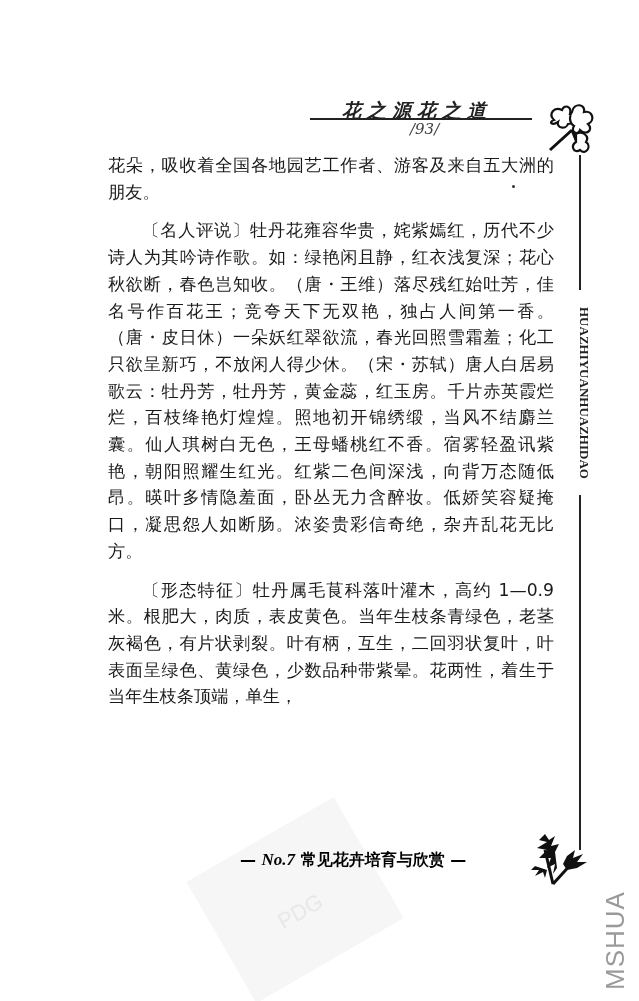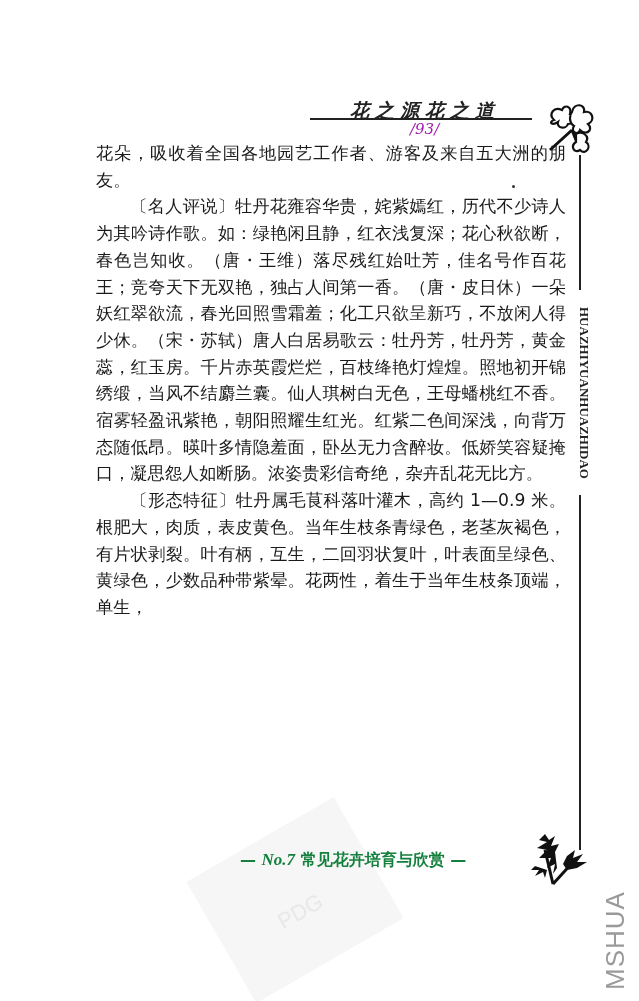--- a/index.html
+++ b/index.html
@@ -1,47 +1,47 @@
 <!DOCTYPE html>
 <html><head>
 <meta charset="utf-8">
 <style>
   html, body { margin: 0; padding: 0; }
   body {
     width: 639px; height: 1001px; background: #ffffff; position: relative; overflow: hidden;
     font-family: "DejaVu Serif", "Liberation Serif", serif; color: #1a1a1a;
   }
   .header-title {
-    position: absolute; left: 330px; top: 98px; width: 190px; text-align: center;
+    position: absolute; left: 322px; top: 98px; width: 190px; text-align: center;
     font-size: 19px; letter-spacing: 6px; font-weight: bold; font-style: italic; color: #222;
   }
   .header-rule {
     position: absolute; left: 310px; top: 118px; width: 222px; height: 2px; background: #222;
   }
   .page-num {
-    position: absolute; left: 410px; top: 120px; font-size: 15px; font-style: italic; color: #a21caf;
+    position: absolute; left: 410px; top: 120px; font-size: 15px; font-style: italic; color: #404040;
   }
   .flower-top { position: absolute; left: 540px; top: 100px; width: 60px; height: 60px; }
   .flower-bottom { position: absolute; left: 525px; top: 828px; width: 65px; height: 60px; }
   .side-rule-top { position: absolute; left: 579px; top: 155px; width: 2px; height: 135px; background: #222; }
   .side-rule-bottom { position: absolute; left: 579px; top: 495px; width: 2px; height: 355px; background: #222; }
   .side-text {
     position: absolute; left: 568px; top: 295px; width: 24px; height: 195px;
     writing-mode: vertical-rl; font-size: 13px; letter-spacing: 0px; font-weight: bold;
     font-family: "Liberation Serif", serif; color: #222; text-align: center;
   }
   .body-text {
     position: absolute; left: 96px; top: 140px; width: 470px;
     font-family: "DejaVu Sans", sans-serif; font-size: 17.2px; line-height: 26.7px; color: #1a1a1a;
     text-align: justify;
   }
-  .body-text p { margin: 0; }
+  .body-text p { margin: 12px; }
   .body-text p.indent { text-indent: 2em; }
   .footer {
-    position: absolute; left: 240px; top: 850px; font-size: 16px; color: #15803d;
+    position: absolute; left: 240px; top: 850px; font-size: 16px; color: #000000;
     font-family: "DejaVu Sans", sans-serif; font-weight: bold;
   }
   .footer .no { font-family: "Liberation Serif", serif; font-style: italic; font-weight: bold; font-size: 17px; }
   .watermark-corner {
     position: absolute; left: 600px; top: 880px; width: 30px; height: 110px;
     writing-mode: vertical-rl; transform: rotate(180deg);
     font-family: "Liberation Sans", sans-serif; font-size: 26px; color: #9a9a9a; letter-spacing: 1px;
   }
   .watermark-pdg {
     position: absolute; left: 210px; top: 830px; width: 170px; height: 140px;

